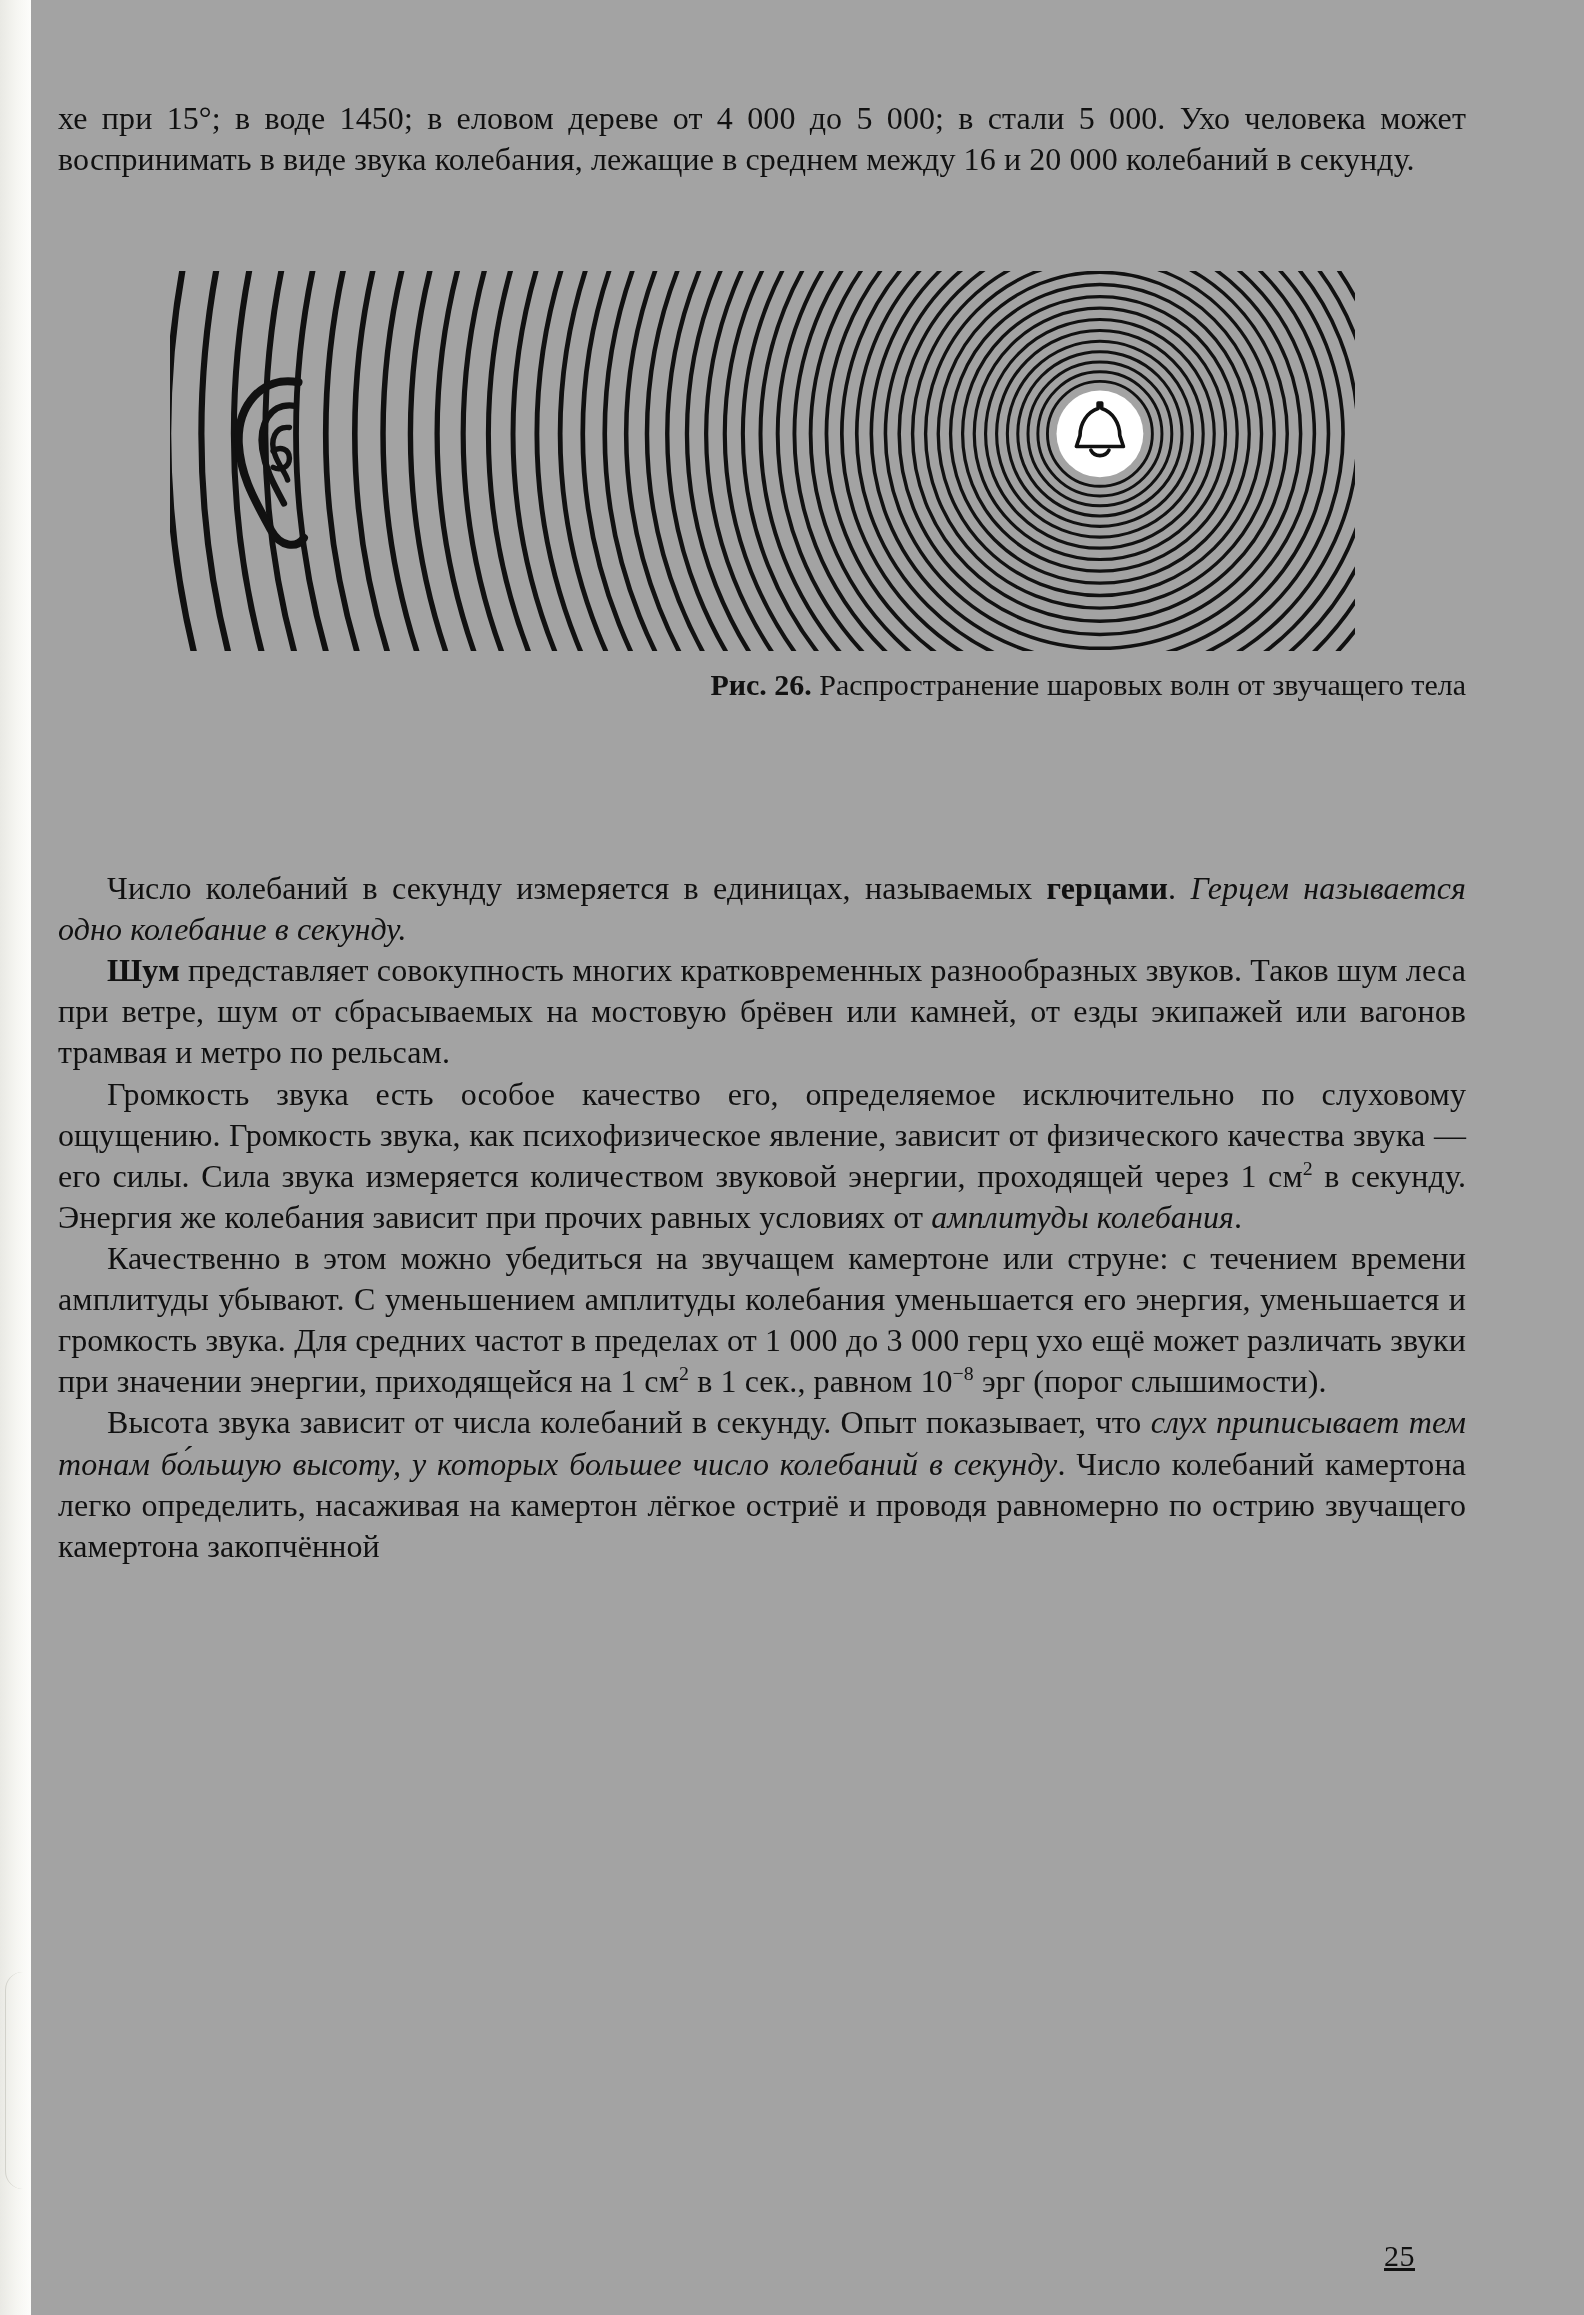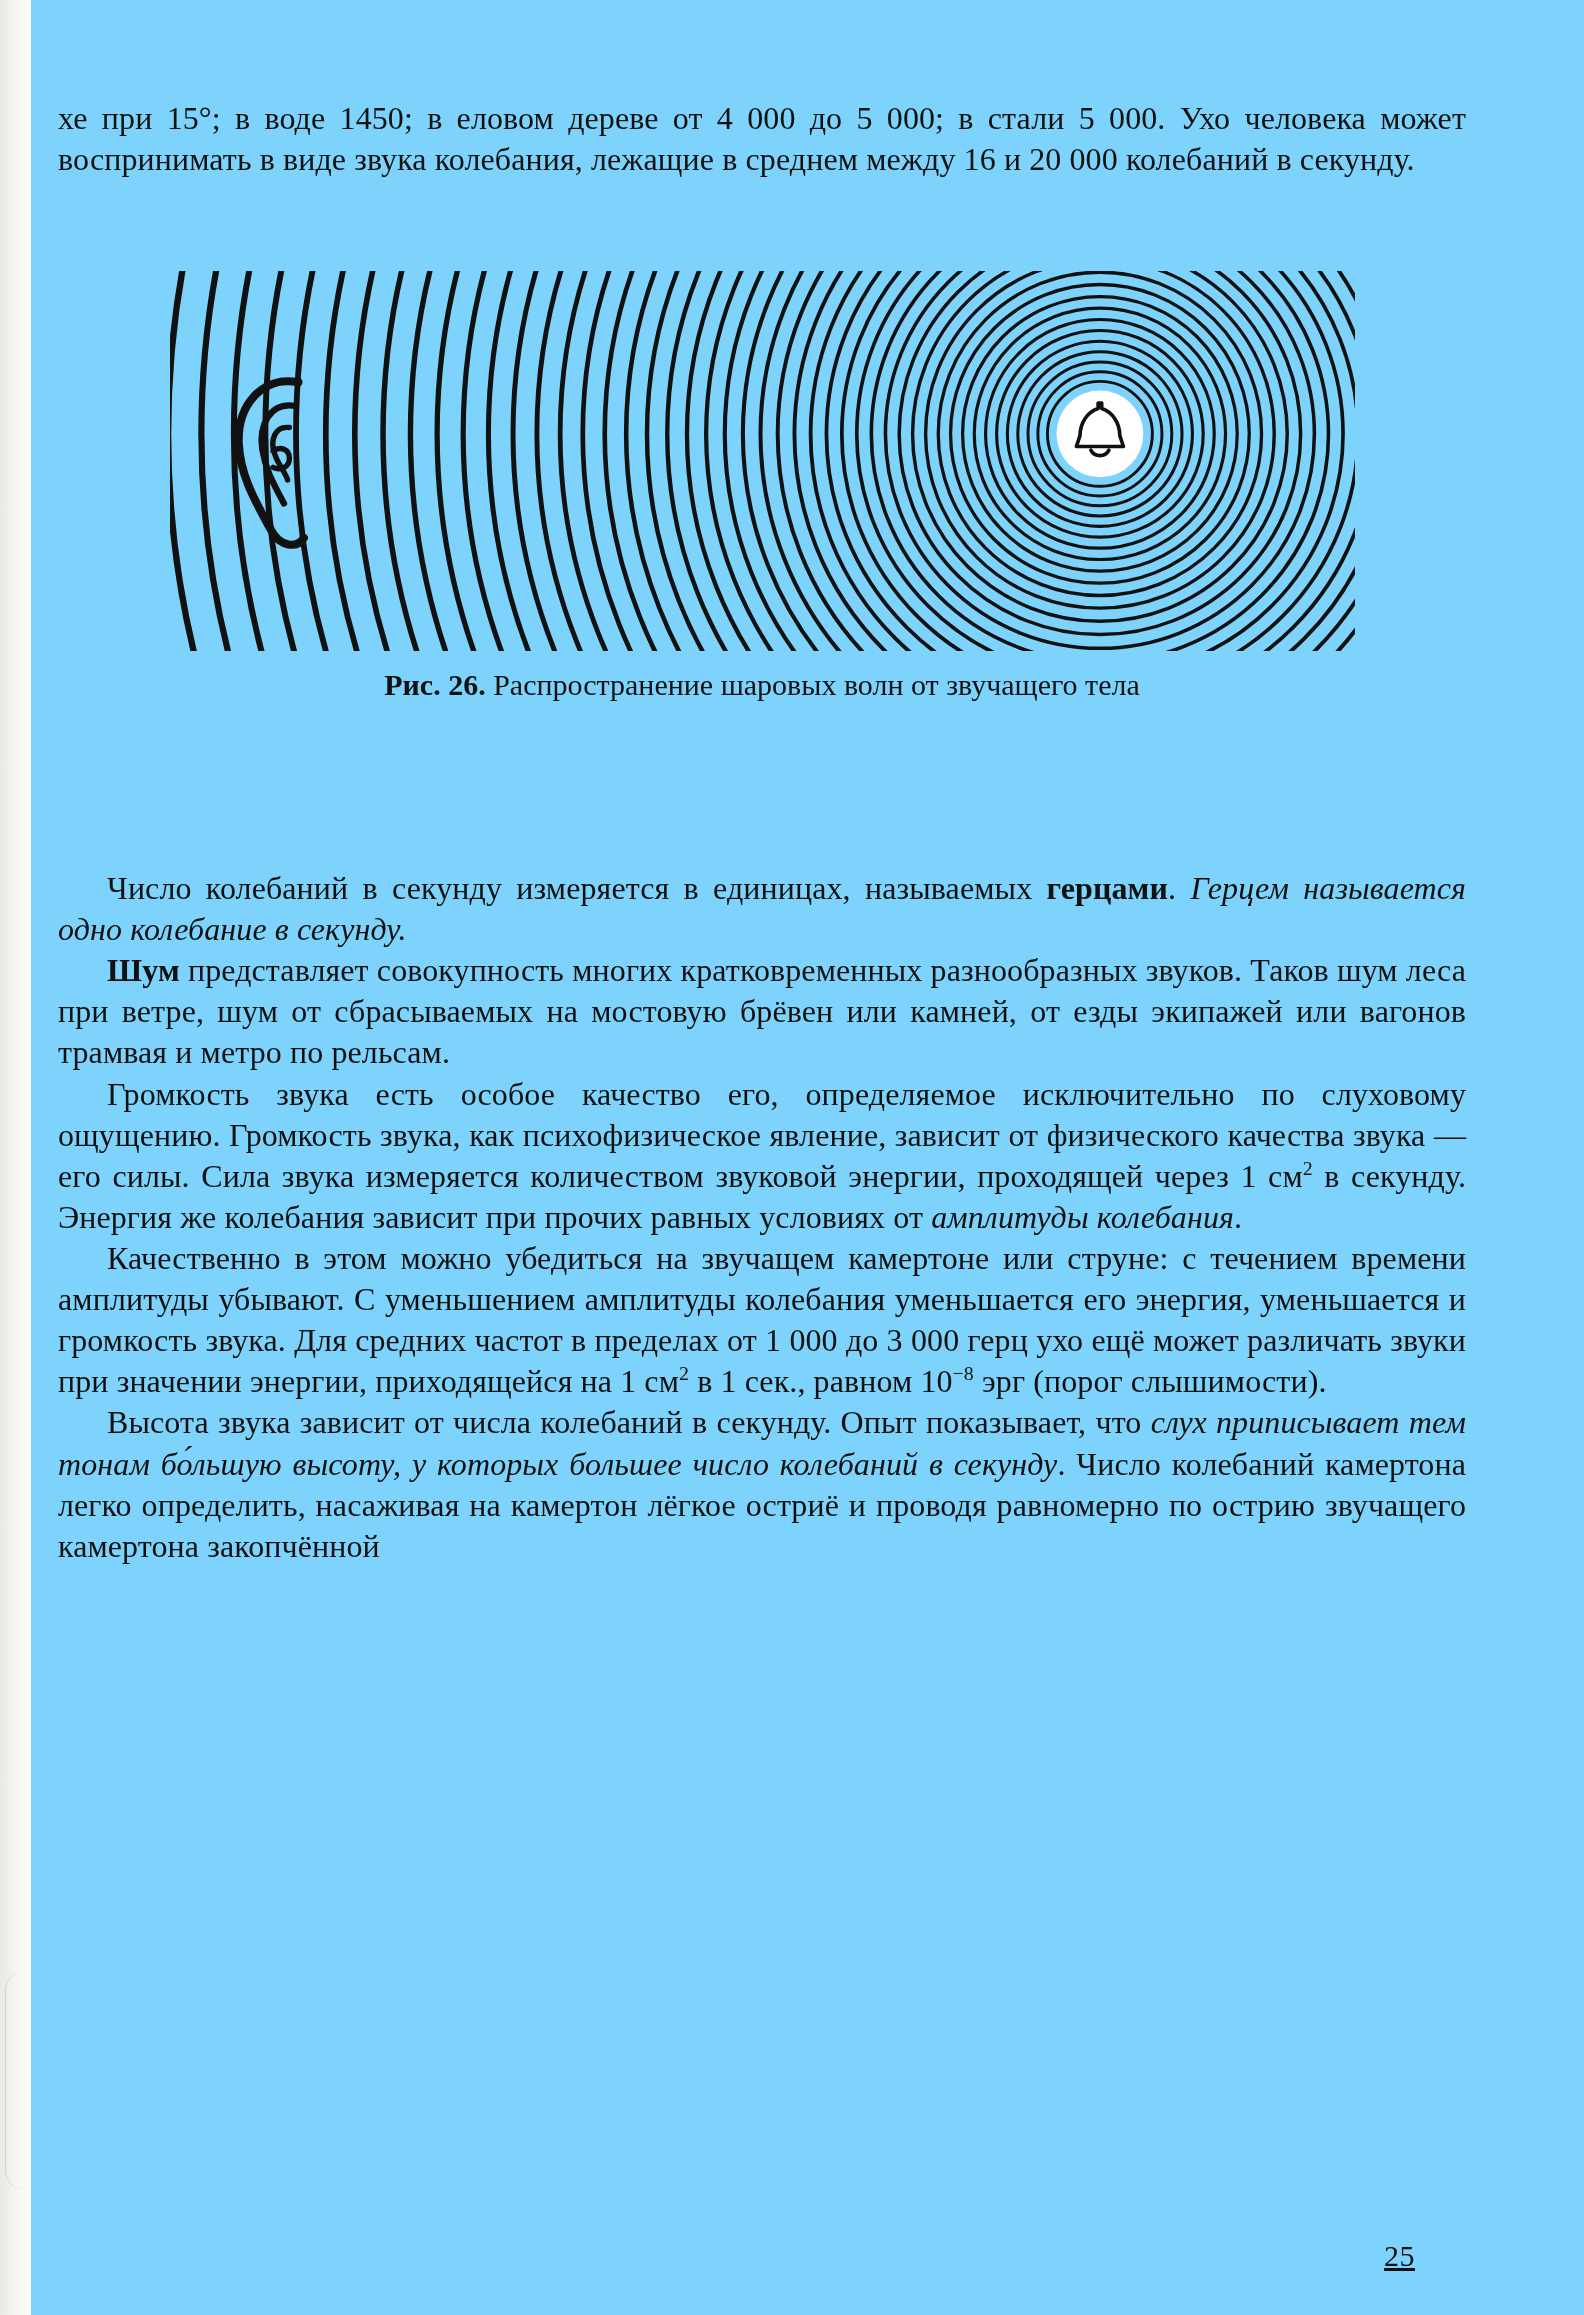--- a/index.html
+++ b/index.html
@@ -12,21 +12,21 @@
     height: 2316px;
     position: relative;
     font-family: "Liberation Serif", "DejaVu Serif", serif;
     color: #111111;
     overflow: hidden;
   }
 
   .page {
     position: absolute;
     inset: 0;
-    background: #7dd3fc;
+    background: #a3a3a3;
   }
 
   
   .gutter-left {
     position: absolute;
     left: 0;
     top: 0;
     width: 31px;
     height: 100%;
     background: linear-gradient(to right, #e9e9e4 0%, #f6f6f2 55%, #fdfdfb 100%);
@@ -80,21 +80,21 @@
   .figure-canvas {
     position: relative;
     margin: 0 auto;
     width: 1185px;
     height: 380px;
   }
   .figure-canvas svg { display: block; }
 
   .figure-caption {
     margin-top: 16.3px;
-    text-align: center;
+    text-align: right;
     font-size: 30px;
     line-height: 1.2;
   }
   .figure-caption .fig-no { font-weight: 700; }
 
   .body-text {
     position: absolute;
     left: 0;
     top: 868px;
     width: 1408px;

